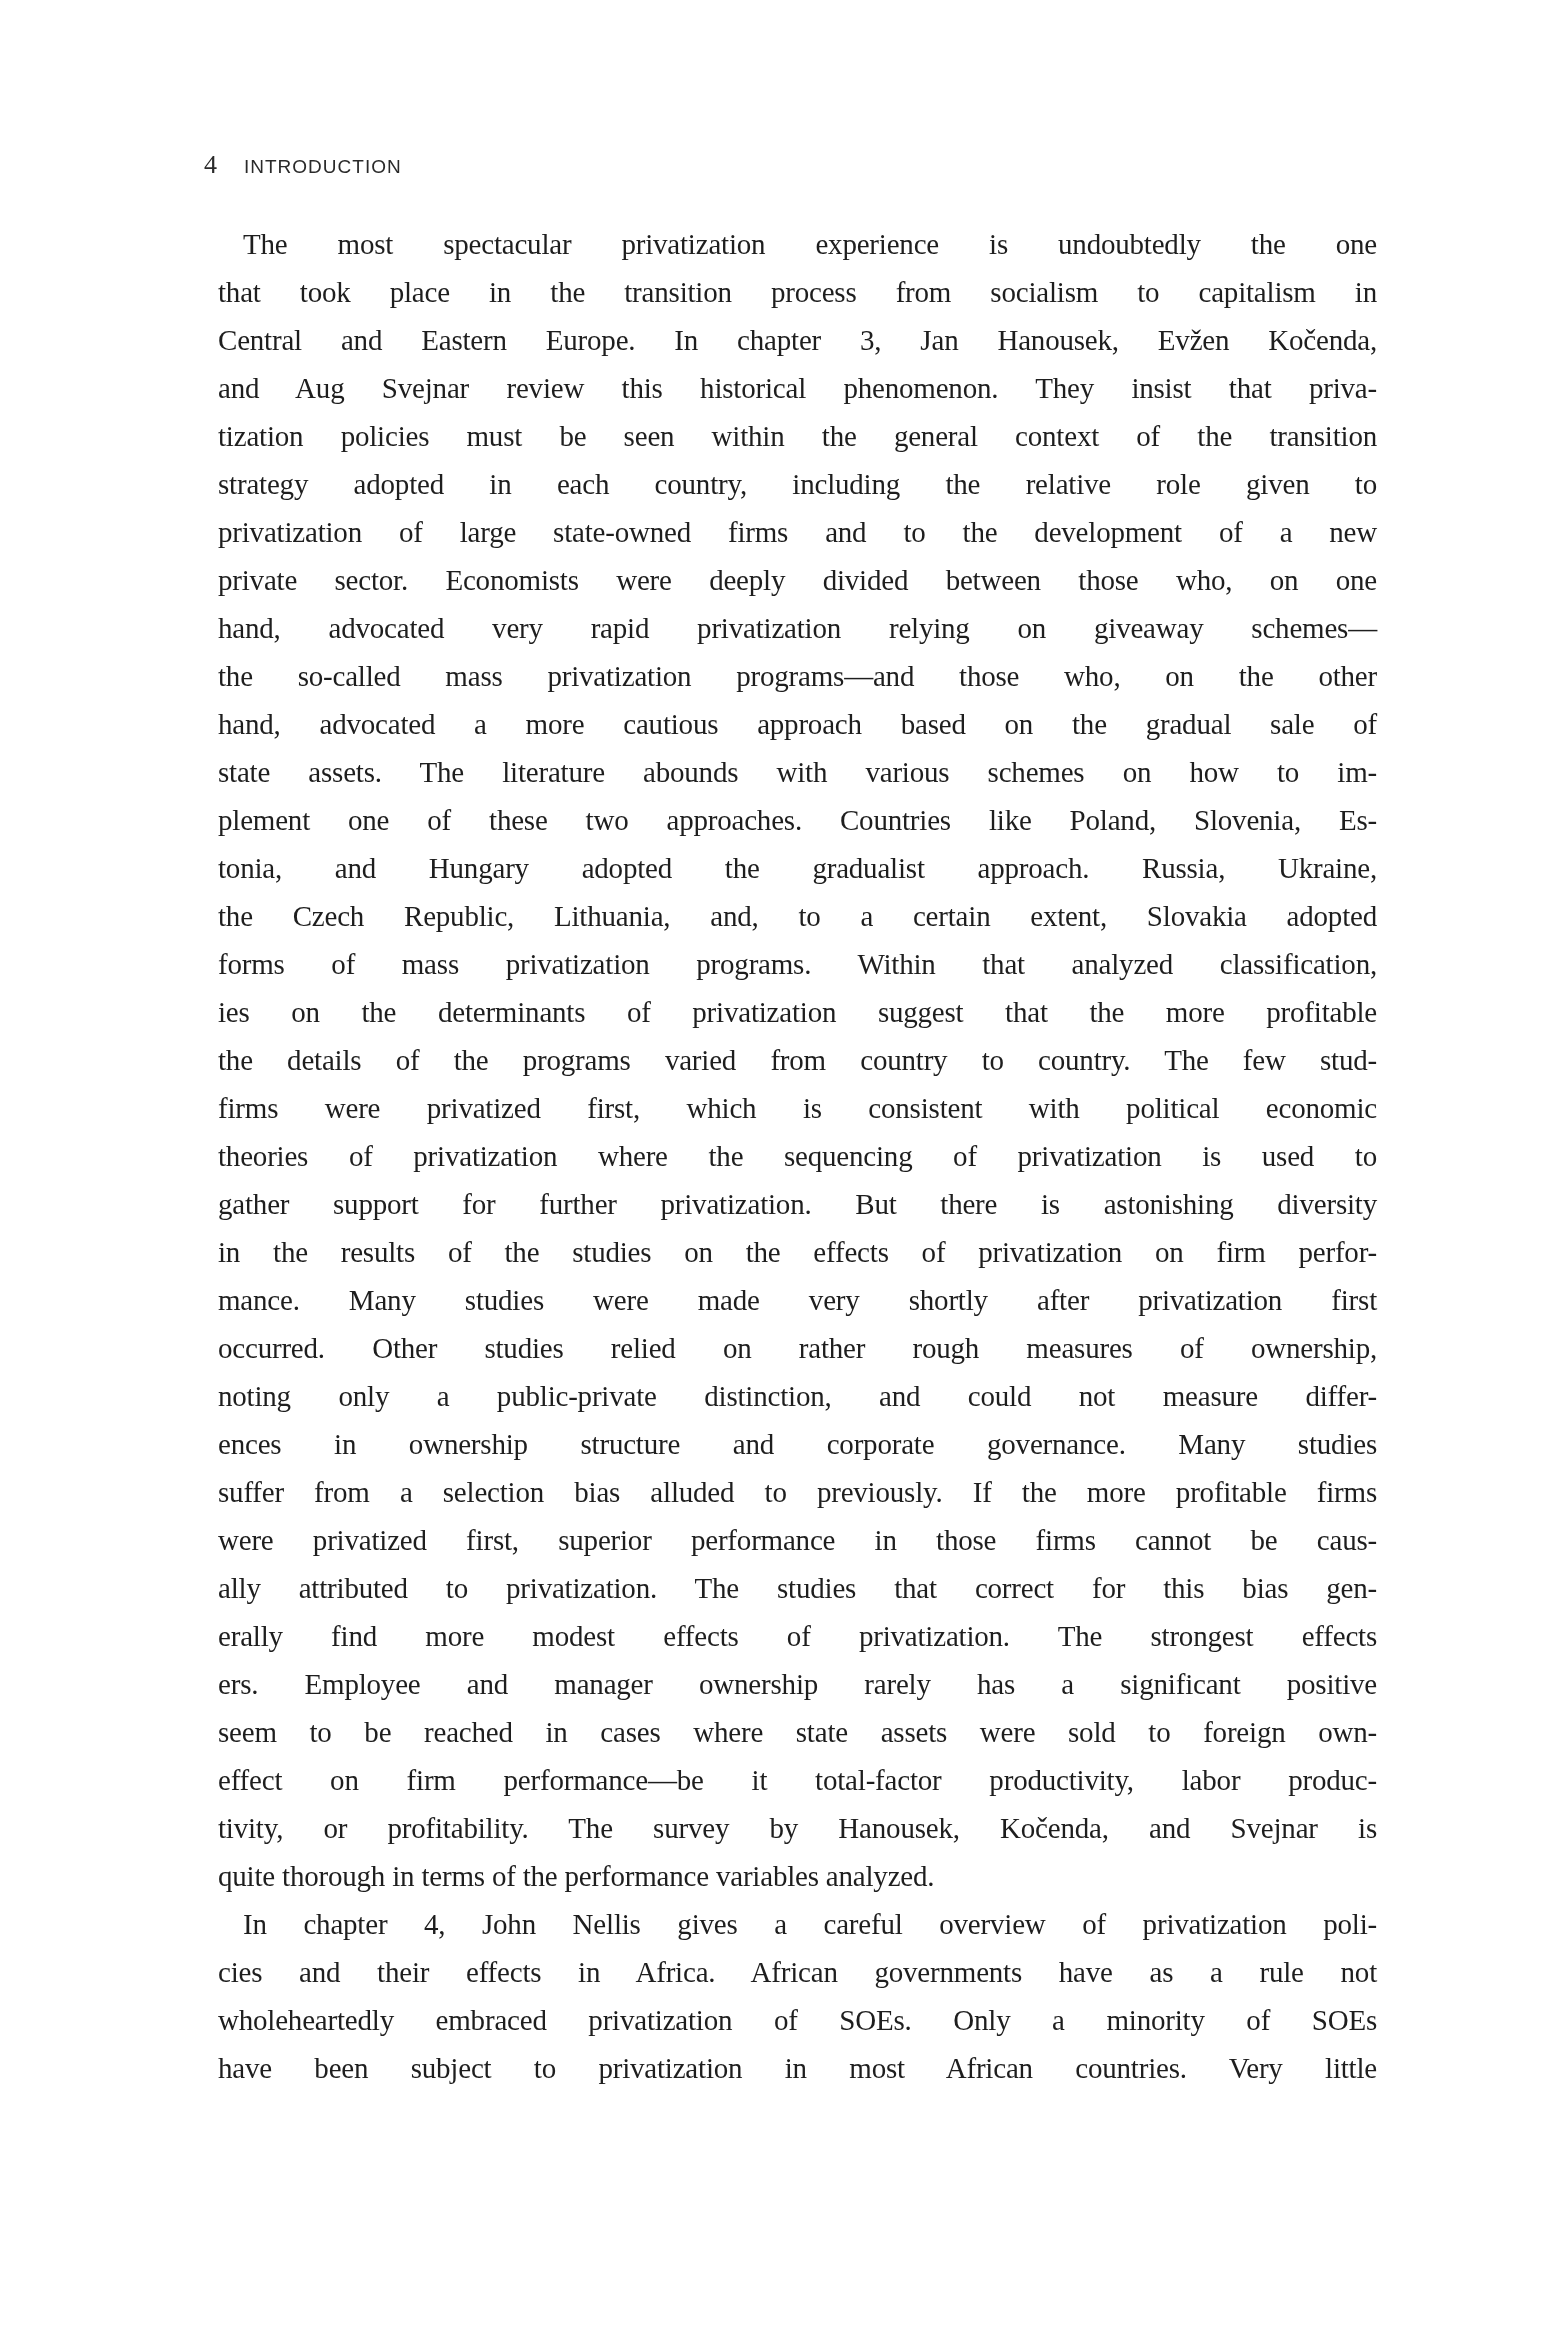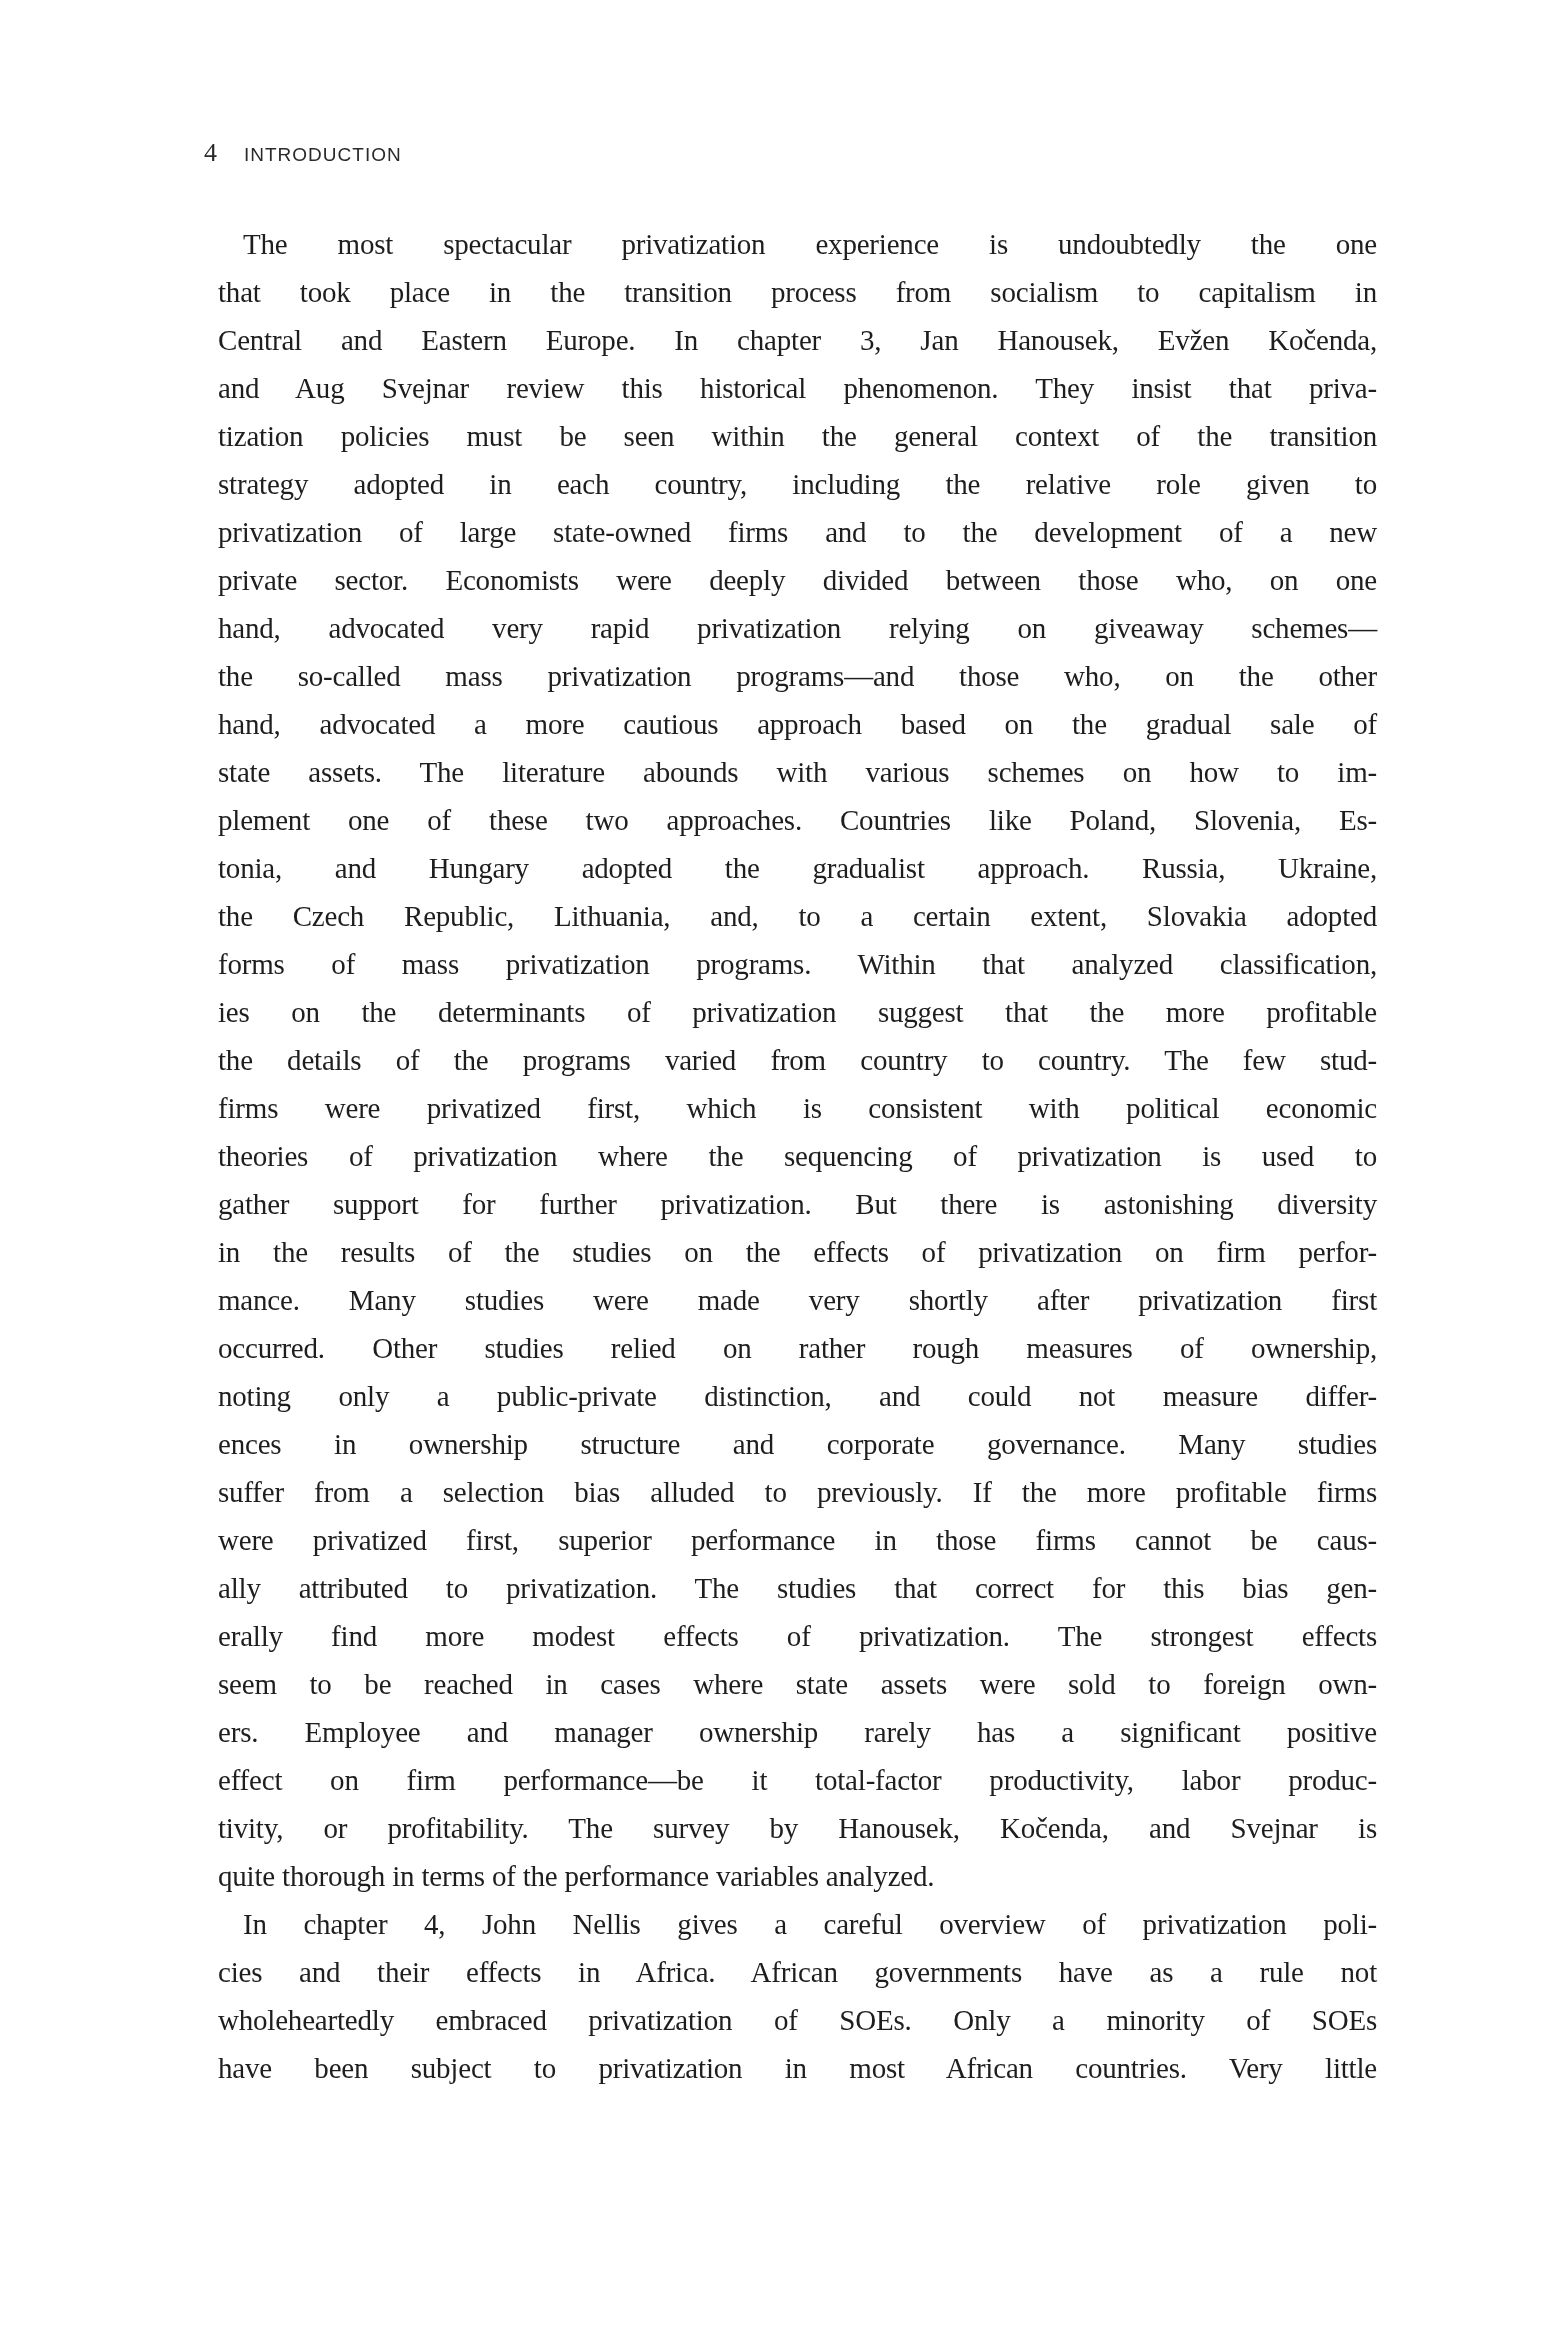--- a/index.html
+++ b/index.html
@@ -13,21 +13,21 @@
     width:1561px;
     height:2341px;
     background:var(--paper);
     margin:0 auto;
     overflow:hidden;
   }
   
   .page-header{
     position:absolute;
     left:204px;
-    top:140px;
+    top:152px;
     white-space:nowrap;
     color:var(--ink-soft);
   }
   .page-number{
     display:inline-block;
     font-family:"Liberation Serif","DejaVu Serif",serif;
     font-size:26px;
     line-height:26px;
     color:var(--ink-soft);
   }
@@ -99,22 +99,22 @@
         <div class="line just">gather support for further privatization. But there is astonishing diversity</div>
         <div class="line just">in the results of the studies on the effects of privatization on firm perfor-</div>
         <div class="line just">mance. Many studies were made very shortly after privatization first</div>
         <div class="line just">occurred. Other studies relied on rather rough measures of ownership,</div>
         <div class="line just">noting only a public-private distinction, and could not measure differ-</div>
         <div class="line just">ences in ownership structure and corporate governance. Many studies</div>
         <div class="line just">suffer from a selection bias alluded to previously. If the more profitable firms</div>
         <div class="line just">were privatized first, superior performance in those firms cannot be caus-</div>
         <div class="line just">ally attributed to privatization. The studies that correct for this bias gen-</div>
         <div class="line just">erally find more modest effects of privatization. The strongest effects</div>
+        <div class="line just">ers. Employee and manager ownership rarely has a significant positive</div>
         <div class="line just">seem to be reached in cases where state assets were sold to foreign own-</div>
-        <div class="line just">ers. Employee and manager ownership rarely has a significant positive</div>
         <div class="line just">effect on firm performance—be it total-factor productivity, labor produc-</div>
         <div class="line just">tivity, or profitability. The survey by Hanousek, Kočenda, and Svejnar is</div>
         <div class="line">quite thorough in terms of the performance variables analyzed.</div>
       </div>
       <div class="paragraph">
         <div class="line indent just">In chapter 4, John Nellis gives a careful overview of privatization poli-</div>
         <div class="line just">cies and their effects in Africa. African governments have as a rule not</div>
         <div class="line just">wholeheartedly embraced privatization of SOEs. Only a minority of SOEs</div>
         <div class="line just">have been subject to privatization in most African countries. Very little</div>
       </div>

